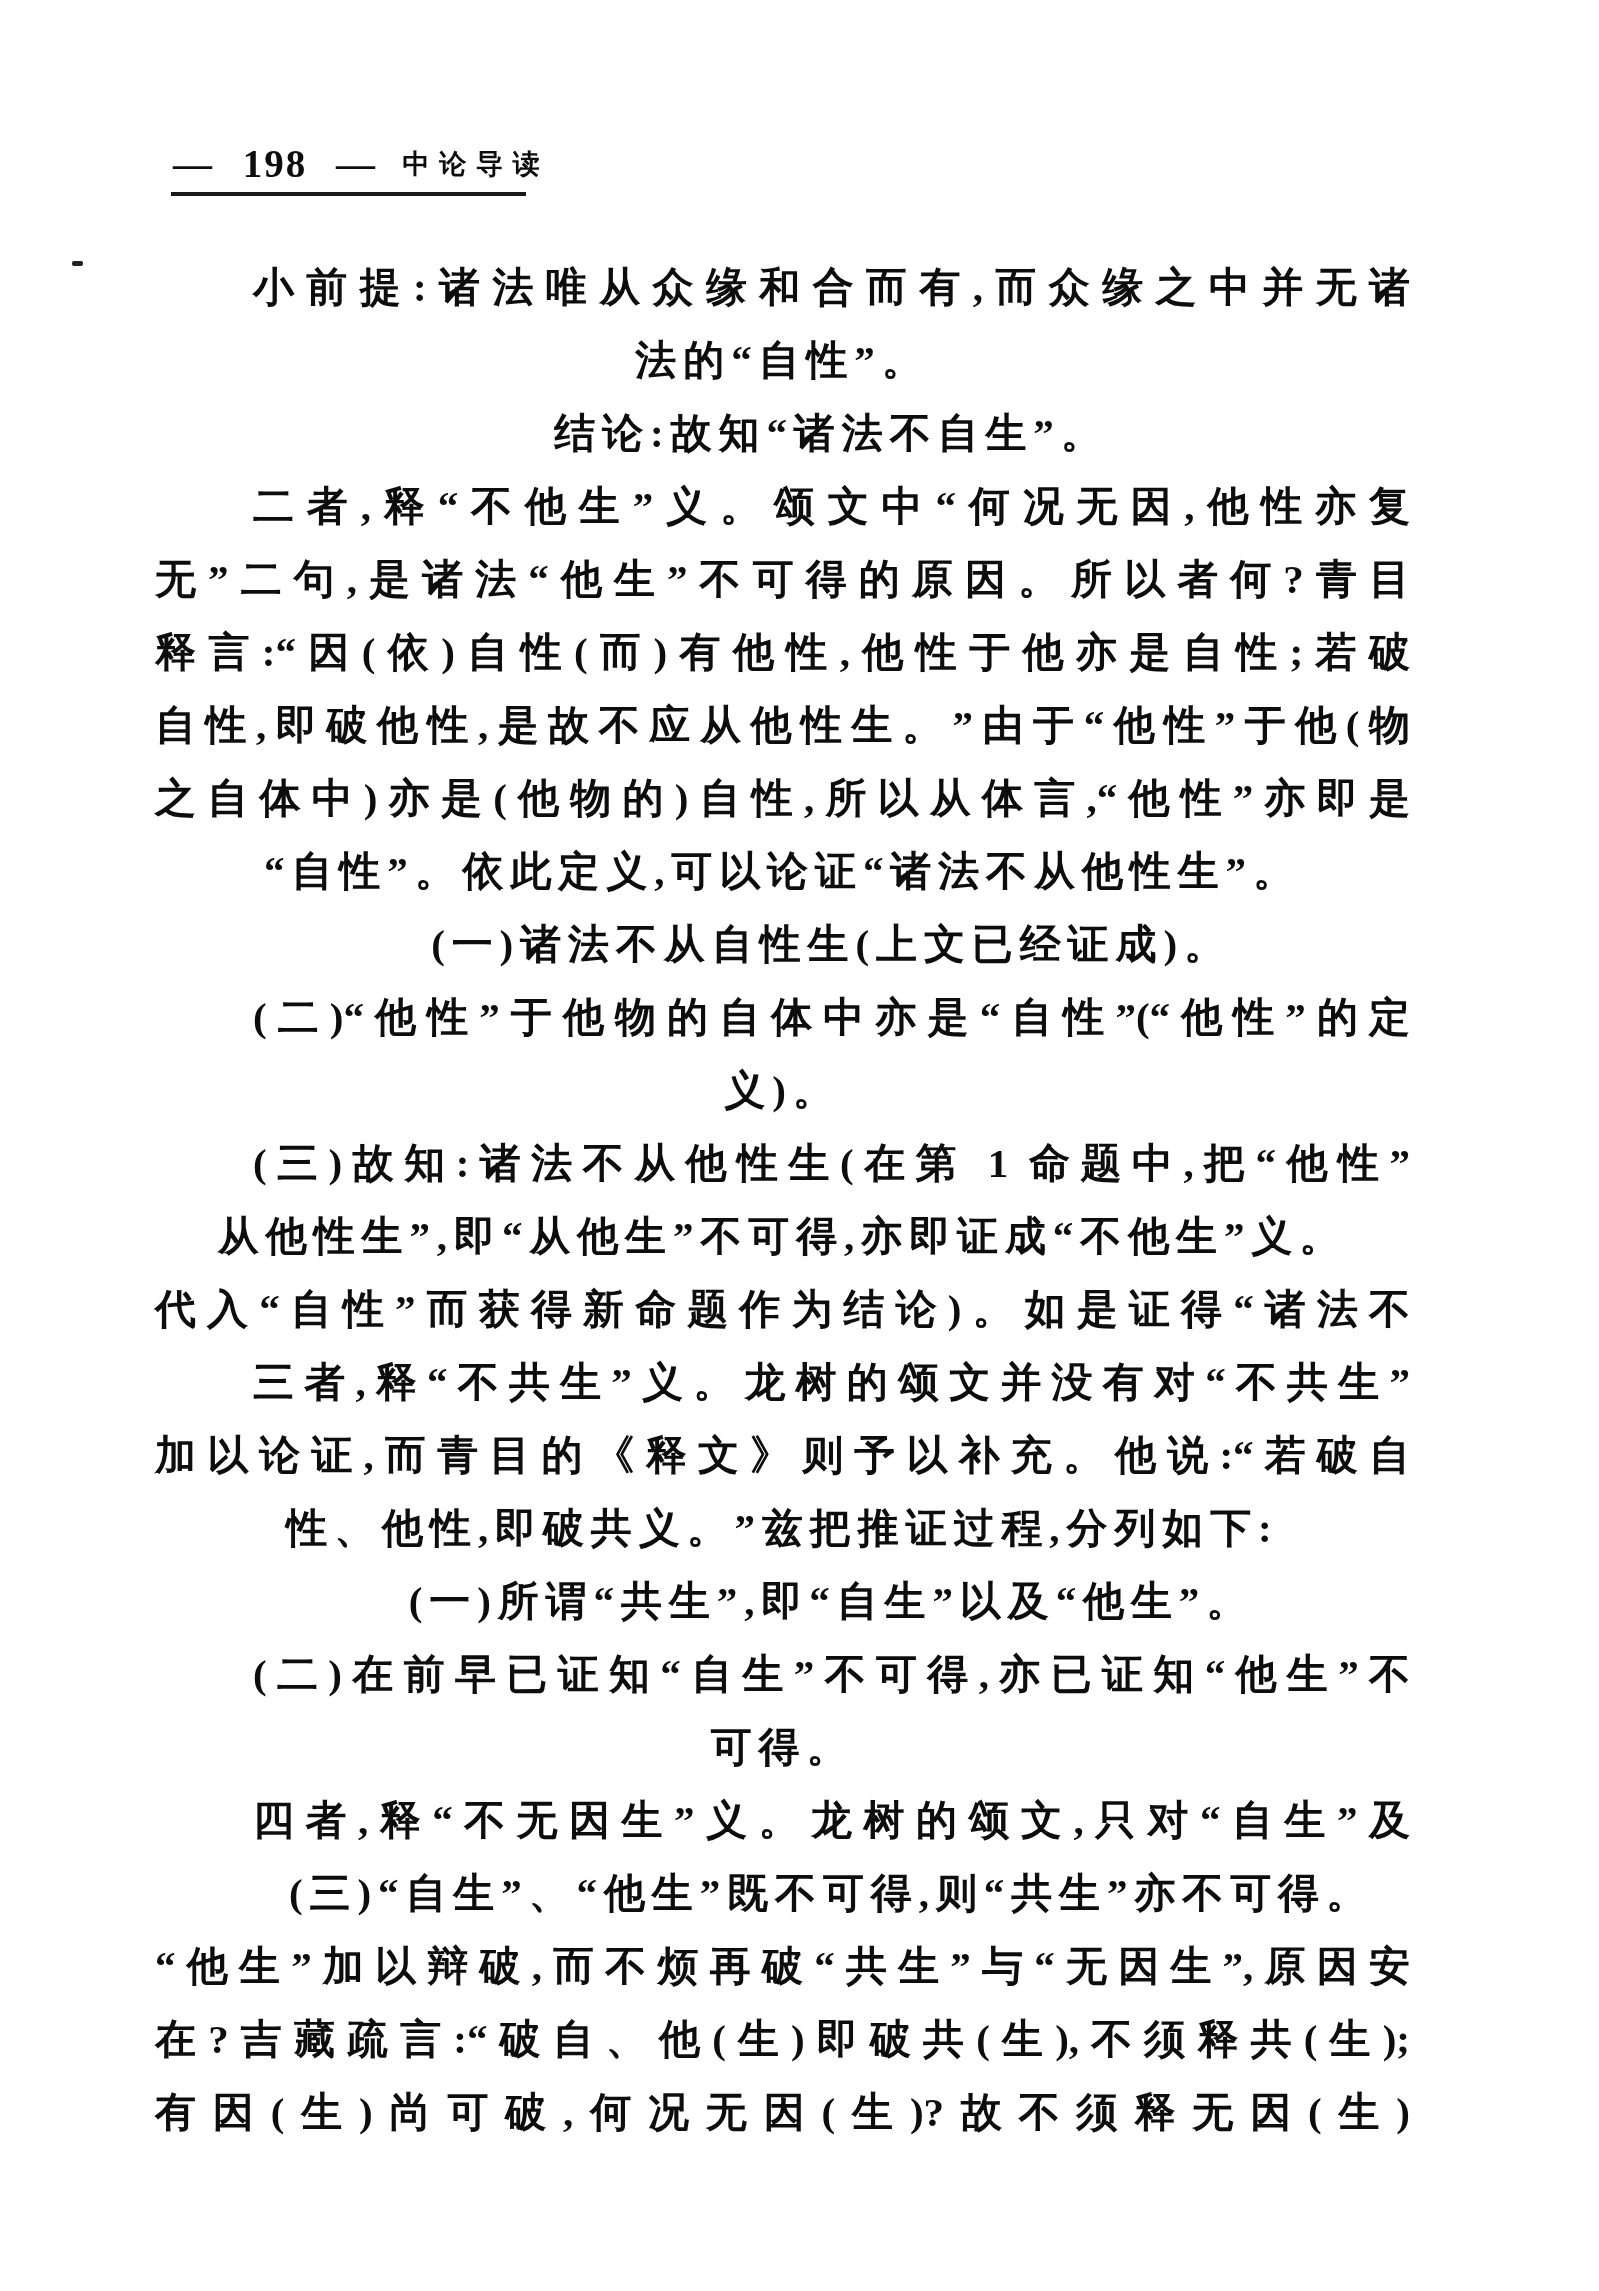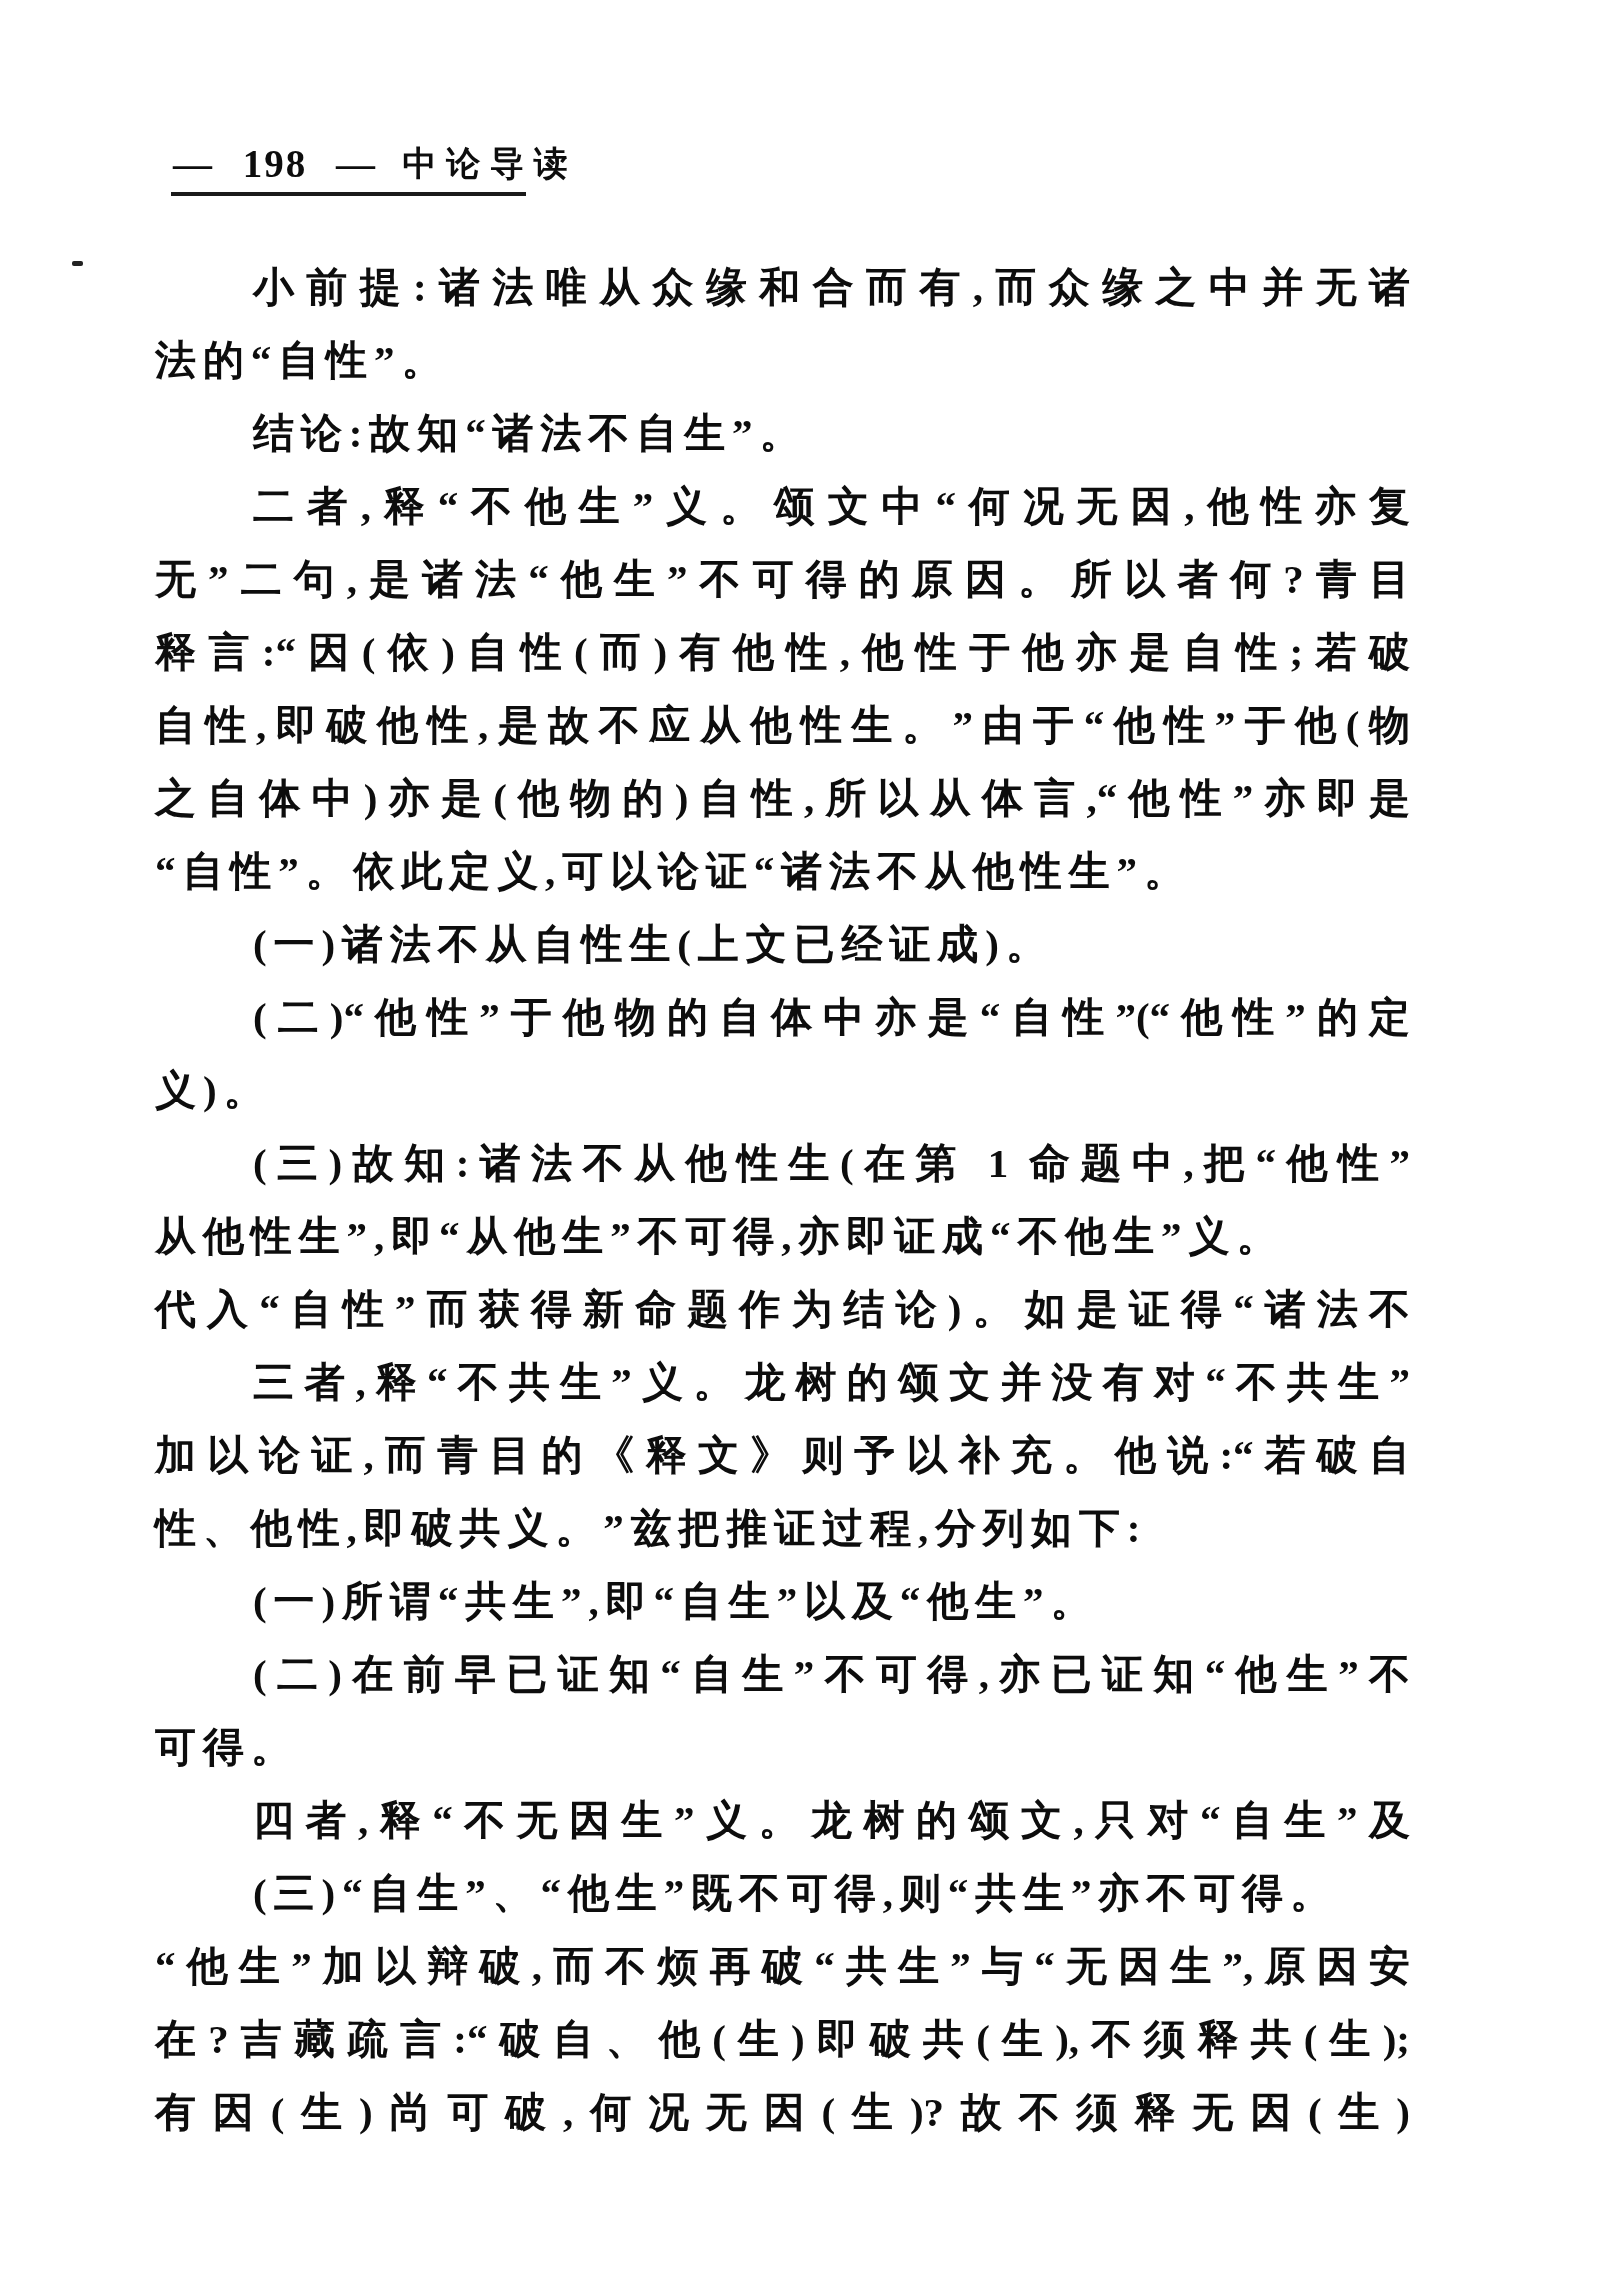--- a/index.html
+++ b/index.html
@@ -21,21 +21,21 @@
     font-size: 39px;
     font-weight: 600;
     letter-spacing: 2px;
     white-space: nowrap;
     display: flex;
     align-items: center;
   }
   .header .dash { margin: 0 13.7px 0 0; }
   .header .pagenum { margin: 0 15px; font-family: "Liberation Serif", serif; }
   .header .dash2 { margin: 0 25.5px 0 13.7px; }
-  .header .title { font-weight: 700; letter-spacing: 9.8px; font-size: 34px; }
+  .header .title { font-weight: 700; letter-spacing: 9.8px; font-size: 27px; }
   .header-rule {
     position: absolute;
     left: 171px;
     top: 192px;
     width: 355px;
     height: 3.9px;
     background: #1a1a1a;
   }
   
   .speck {
@@ -53,21 +53,21 @@
     left: 155px;
     top: 251px;
     width: 1255px;
   }
   .line {
     height: 73px;
     line-height: 73px;
     font-size: 41px;
     font-weight: 600;
     letter-spacing: 6.9px;
-    text-align: left;
+    text-align: center;
     overflow: visible;
   }
   .line.indent { padding-left: 98px; }
   .line.fill {
     letter-spacing: 0;
     text-align: justify;
     text-align-last: justify;
     text-justify: inter-character;
   }
 </style>

